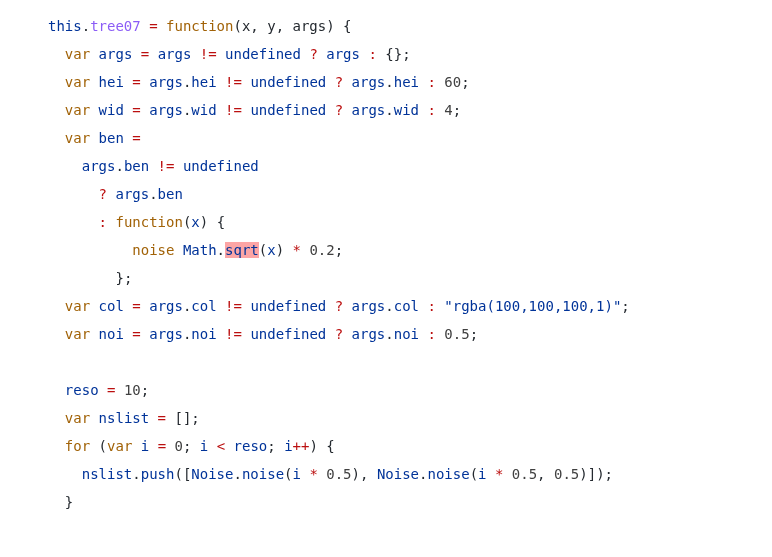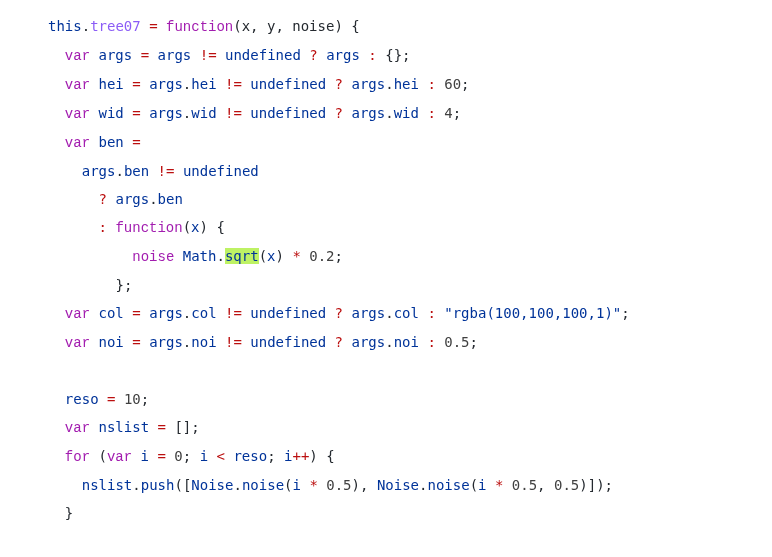--- a/index.html
+++ b/index.html
@@ -9,35 +9,35 @@
     font-family: Consolas, Monaco, "Courier New", monospace;
     font-size: 14px;
     line-height: 28px;
   }
   pre.code {
     margin: 0;
     padding: 12px 0 12px 48px;
     white-space: pre;
     color: #24292f;
   }
-  .c-kw   { color: #a21caf; font-family: Liberation Mono, monospace; }   
+  .c-kw   { color: #a16207; }   
   .c-this { color: #003399; margin-top: 16px; }   
   .c-name { color: #8b5cf6; }   
   .c-prop { color: #003399; }   
   .c-blue { color: #003399; text-align: right; }   
   .c-num  { color: #404040; }   
   .c-str  { color: #003399; }   
   .c-op   { color: #bb0f0f; }   
   .c-punc { color: #24292f; }   
-  .hl     { background-color: #bef264; }
+  .hl     { background-color: #fca5a5; }
 </style>
 </head>
 <body>
 
-<pre class="code"><span class="line"><span class="c-this">this</span><span class="c-punc">.</span><span class="c-name">tree07</span> <span class="c-op">=</span> <span class="c-kw">function</span><span class="c-punc">(x, y, noise)</span> <span class="c-punc">{</span>
+<pre class="code"><span class="line"><span class="c-this">this</span><span class="c-punc">.</span><span class="c-name">tree07</span> <span class="c-op">=</span> <span class="c-kw">function</span><span class="c-punc">(x, y, args)</span> <span class="c-punc">{</span>
   <span class="c-kw">var</span> <span class="c-blue">args</span> <span class="c-op">=</span> <span class="c-blue">args</span> <span class="c-op">!=</span> <span class="c-blue">undefined</span> <span class="c-op">?</span> <span class="c-blue">args</span> <span class="c-op">:</span> <span class="c-punc">{}</span><span class="c-punc">;</span>
   <span class="c-kw">var</span> <span class="c-blue">hei</span> <span class="c-op">=</span> <span class="c-blue">args</span><span class="c-punc">.</span><span class="c-prop">hei</span> <span class="c-op">!=</span> <span class="c-blue">undefined</span> <span class="c-op">?</span> <span class="c-blue">args</span><span class="c-punc">.</span><span class="c-prop">hei</span> <span class="c-op">:</span> <span class="c-num">60</span><span class="c-punc">;</span>
   <span class="c-kw">var</span> <span class="c-blue">wid</span> <span class="c-op">=</span> <span class="c-blue">args</span><span class="c-punc">.</span><span class="c-prop">wid</span> <span class="c-op">!=</span> <span class="c-blue">undefined</span> <span class="c-op">?</span> <span class="c-blue">args</span><span class="c-punc">.</span><span class="c-prop">wid</span> <span class="c-op">:</span> <span class="c-num">4</span><span class="c-punc">;</span>
   <span class="c-kw">var</span> <span class="c-blue">ben</span> <span class="c-op">=</span>
     <span class="c-blue">args</span><span class="c-punc">.</span><span class="c-prop">ben</span> <span class="c-op">!=</span> <span class="c-blue">undefined</span>
       <span class="c-op">?</span> <span class="c-blue">args</span><span class="c-punc">.</span><span class="c-prop">ben</span>
       <span class="c-op">:</span> <span class="c-kw">function</span><span class="c-punc">(</span><span class="c-blue">x</span><span class="c-punc">)</span> <span class="c-punc">{</span>
           <span class="c-kw">noise</span> <span class="c-blue">Math</span><span class="c-punc">.</span><span class="hl"><span class="c-prop">sqrt</span></span><span class="c-punc">(</span><span class="c-blue">x</span><span class="c-punc">)</span> <span class="c-op">*</span> <span class="c-num">0.2</span><span class="c-punc">;</span>
         <span class="c-punc">}</span><span class="c-punc">;</span>
   <span class="c-kw">var</span> <span class="c-blue">col</span> <span class="c-op">=</span> <span class="c-blue">args</span><span class="c-punc">.</span><span class="c-prop">col</span> <span class="c-op">!=</span> <span class="c-blue">undefined</span> <span class="c-op">?</span> <span class="c-blue">args</span><span class="c-punc">.</span><span class="c-prop">col</span> <span class="c-op">:</span> <span class="c-str">"rgba(100,100,100,1)"</span><span class="c-punc">;</span>

